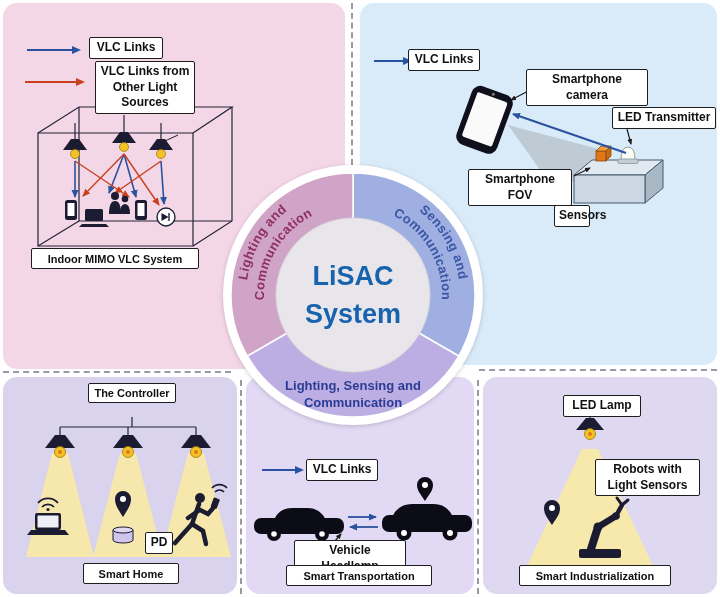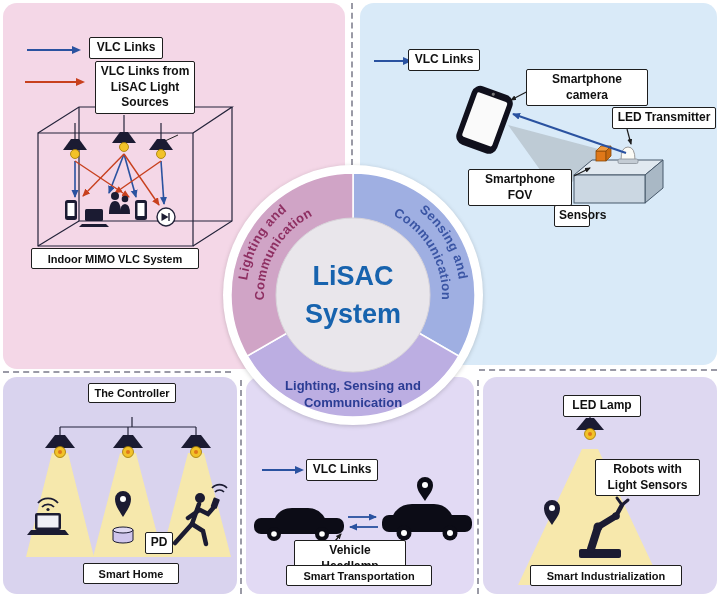--- a/index.html
+++ b/index.html
@@ -124,21 +124,21 @@
     </svg>
     <svg class="legend-arrow" style="left:22px;top:41px" width="58" height="12">
       <line x1="2" y1="6" x2="47" y2="6" class="stroke-blue" stroke-width="2"></line>
         <polygon points="47,2 56,6 47,10" class="fill-blue"></polygon>
     </svg>
     <div class="label-box" style="left:86px;top:34px;width:74px">VLC Links</div>
     <svg class="legend-arrow" style="left:20px;top:73px" width="64" height="12">
       <line x1="2" y1="6" x2="53" y2="6" class="stroke-red" stroke-width="2"></line>
         <polygon points="53,2 62,6 53,10" class="fill-red"></polygon>
     </svg>
-    <div class="label-box" style="left:92px;top:58px;width:100px">VLC Links from LiSAC Light Sources</div>
+    <div class="label-box" style="left:92px;top:58px;width:100px">VLC Links from Other Light Sources</div>
     <div class="label-box caption" style="left:28px;top:245px;width:168px">Indoor MIMO VLC System</div>
   </div>
 
   <div class="layer" style="left:360px;top:3px;width:357px;height:362px">
     <svg class="layer-svg" width="357" height="362">
       <defs>
         <marker id="mb2" markerUnits="userSpaceOnUse" markerWidth="10" markerHeight="8" refX="7" refY="3.5" orient="auto">
             <path d="M0,0 L8,3.5 L0,7 Z" class="fill-blue"></path>
           </marker>
         <marker id="mk2" markerUnits="userSpaceOnUse" markerWidth="8" markerHeight="6" refX="5" refY="2.5" orient="auto">
@@ -311,21 +311,21 @@
           <path d="M115,150 L133,139" stroke-width="6.5"></path>
           <path d="M133,139 L139,128" stroke-width="4.5"></path>
           <path d="M139,128 L134,121 M139,128 L145,123" stroke-width="3"></path>
         </g>
         <circle cx="115" cy="150" r="4.5" class="ink"></circle>
         <circle cx="133" cy="139" r="3.8" class="ink"></circle>
       </g>
     </svg>
     <div class="label-box" style="left:80px;top:18px;width:78px">LED Lamp</div>
     <div class="label-box" style="left:112px;top:82px;width:105px">Robots with Light Sensors</div>
-    <div class="label-box caption" style="left:47px;top:188px;width:152px">Smart Industrialization</div>
+    <div class="label-box caption" style="left:36px;top:188px;width:152px">Smart Industrialization</div>
   </div>
 
   <svg class="center-circle" style="left:223px;top:165px" width="260" height="260">
     <circle cx="130" cy="130" r="130" fill="#fff"></circle>
     <path class="seg-blue" d="M130,130 L130,8 A122,122 0 0 1 235.7,191 Z"></path>
     <path class="seg-purple" d="M130,130 L235.7,191 A122,122 0 0 1 24.3,191 Z"></path>
     <path class="seg-pink" d="M130,130 L24.3,191 A122,122 0 0 1 130,8 Z"></path>
     <circle cx="130" cy="130" r="77" fill="#e9e6eb" stroke="#d8d4da" stroke-width="1"></circle>
     <defs>
       <path id="arc-tl1" d="M37.3,183.5 A107,107 0 0 1 130,23"></path>

